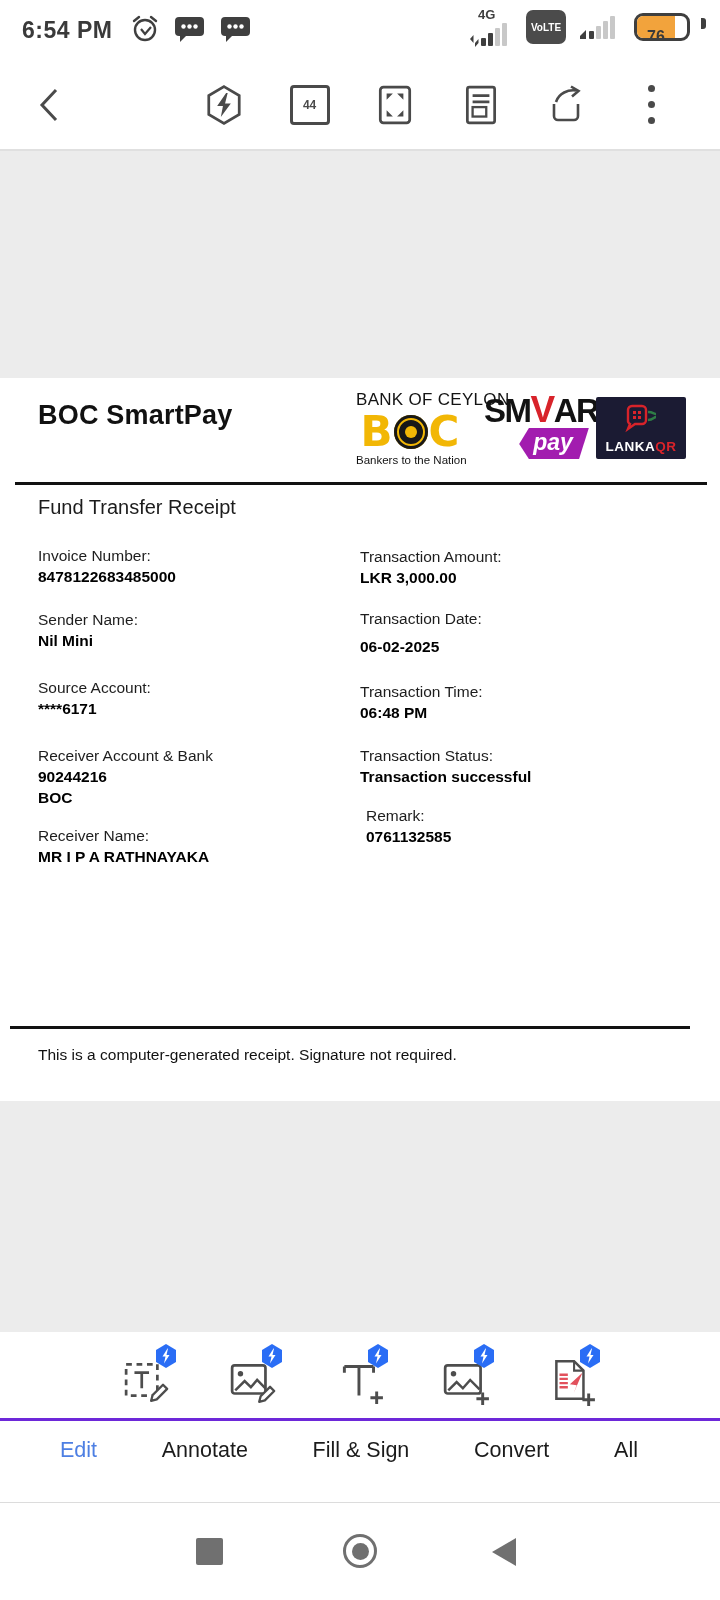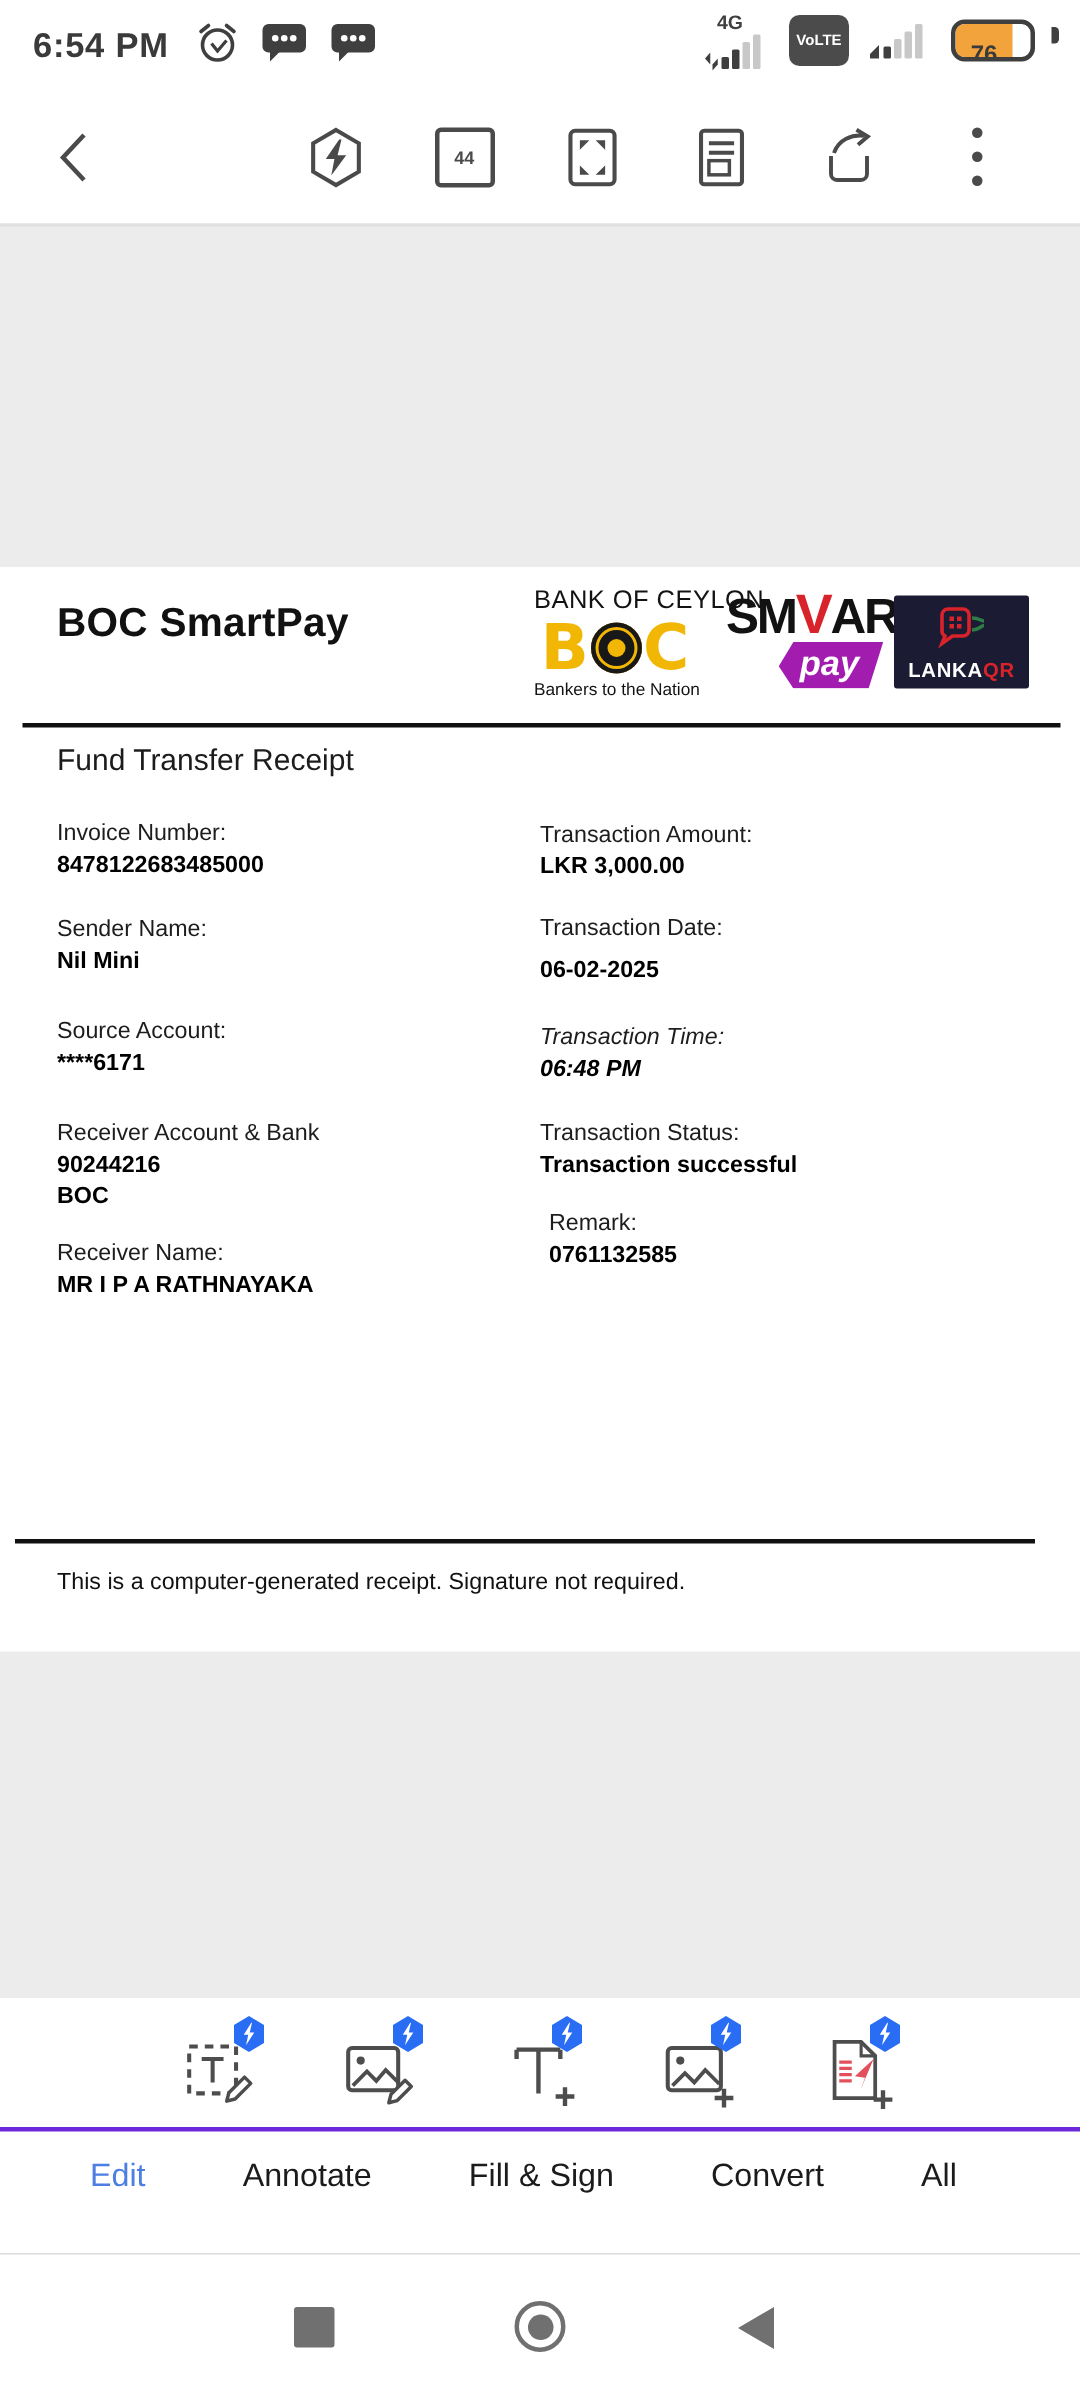--- a/index.html
+++ b/index.html
@@ -66,21 +66,21 @@
   .rule { position:absolute; background:#111; height:3px; }
   .rule-top { top:104px; left:15px; width:692px; }
   .rule-bottom { top:648px; left:10px; width:680px; }
   .receipt-title { position:absolute; left:38px; top:118px; font-size:20px; color:#1c1c1c; }
   .field { position:absolute; width:310px; }
   .field .lbl { font-size:15.5px; color:#1d1d1d; line-height:20px; }
   .field .val { font-size:15.5px; color:#000; font-weight:700; line-height:20px; margin-top:1px; }
   .field .val.gap { margin-top:8px; }
   .f-l1 { left:38px; top:168px; } .f-l2 { left:38px; top:232px; } .f-l3 { left:38px; top:300px; }
   .f-l4 { left:38px; top:368px; } .f-l5 { left:38px; top:448px; }
-  .f-r1 { left:360px; top:169px; } .f-r2 { left:360px; top:231px; } .f-r3 { left:360px; top:304px;font-style:italic; }
+  .f-r1 { left:360px; top:169px; } .f-r2 { left:360px; top:231px; } .f-r3 { left:360px; top:304px; }
   .f-r4 { left:360px; top:368px; } .f-r5 { left:366px; top:428px; }
   .doc-footer { position:absolute; left:38px; top:668px; font-size:15.5px; color:#111; }
   
   .edit-toolbar { position:absolute; top:1332px; left:0; width:720px; height:86px; background:#fff;
     display:flex; align-items:center; justify-content:center; gap:52px; }
   .tool { position:relative; width:54px; height:62px; display:flex; align-items:flex-end; justify-content:center; cursor:pointer; }
   .badge { position:absolute; top:0; right:-2px; }
   
   .tab-bar { position:absolute; top:1418px; left:0; width:720px; height:62px; background:#fff; border-top:3px solid #6d28d9;
     display:flex; align-items:center; justify-content:space-between; padding:0 82px 0 60px; }

